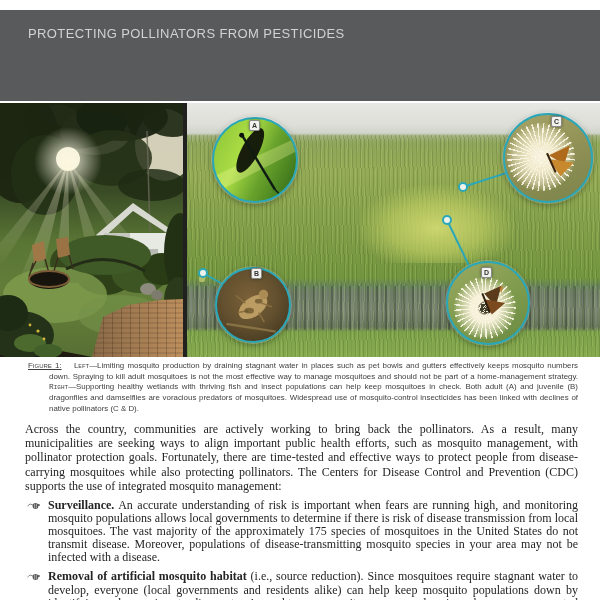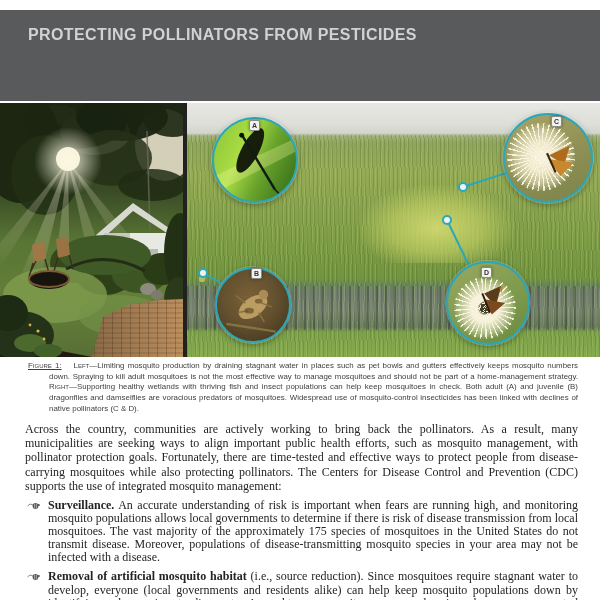--- a/index.html
+++ b/index.html
@@ -5,22 +5,22 @@
   :root{
     --banner:#595a5c; --accent:#2aa7b8; --kicker_text:#d0d2d3; --title_text:#ffffff;
     --caption_text:#3d3e40; --body_text:#242424;
   }
   *{margin:0;padding:0;box-sizing:border-box;}
   html,body{background:#ffffff;}
   .page{position:relative;width:600px;height:600px;background:#ffffff;overflow:hidden;
         font-family:"Liberation Sans",sans-serif;}
   
   .banner{position:absolute;left:0;top:10px;width:600px;height:91px;background:var(--banner);}
-  .kicker{position:absolute;left:28px;top:16px;font-size:16px;letter-spacing:.4px;
-          color:var(--kicker_text);font-weight:700;}
+  .kicker{position:absolute;left:28px;top:16px;font-size:13px;letter-spacing:.4px;
+          color:var(--kicker_text);font-weight:400;}
   .title{position:absolute;left:28px;top:38px;font-size:24.5px;letter-spacing:-.2px;
          color:var(--title_text);font-weight:400;}
   
   .figure{position:absolute;left:0;top:103px;width:600px;height:254px;background:#1c1d1a;}
   .photo-left{position:absolute;left:0;top:0;width:183px;height:254px;overflow:hidden;}
   .photo-left svg{display:block;width:183px;height:254px;}
   .photo-gap{position:absolute;left:183px;top:0;width:4px;height:254px;background:#212220;}
   .photo-right{position:absolute;left:187px;top:0;width:413px;height:254px;overflow:hidden;
     background:linear-gradient(180deg,
       #e7e8e3 0px,#dcded7 22px,#d2d5cc 30px,
@@ -68,21 +68,21 @@
   .badge{position:absolute;width:11px;height:11px;background:#f2f2ee;border:1px solid #8a8a88;
     border-radius:2px;color:#333;font-size:7px;font-weight:bold;line-height:9px;text-align:center;
     box-shadow:0 0 3px rgba(0,0,0,.45);z-index:5;}
   .badge-a{left:62px;top:17px;} .badge-b{left:64px;top:165px;}
   .badge-c{left:364px;top:13px;} .badge-d{left:294px;top:164px;}
   
   .caption{position:absolute;left:28px;top:361px;width:550px;color:var(--caption_text);
     font-size:7.9px;line-height:10.7px;text-align:justify;}
   .caption p{padding-left:21px;text-indent:-21px;}
   .cap-label{text-decoration:underline;font-variant:small-caps;margin-right:12px;}
-  .cap-tag{font-variant:small-caps;}
+  .cap-tag{font-variant:small-caps;font-family:Liberation Mono, monospace;}
   
   .bodycopy{position:absolute;left:25px;top:420px;width:553px;color:var(--body_text);
     font-family:"Liberation Serif",serif;font-size:12px;}
   .intro{line-height:14.2px;text-align:justify;margin-top:2px;}
   ul.points{list-style:none;margin-top:5px;}
   ul.points li{position:relative;padding-left:23px;margin-top:6px;line-height:13.1px;text-align:justify;}
   .b-head{font-weight:bold;}
   .bee{position:absolute;left:2px;top:2px;width:13px;height:10px;}
 </style>
 </head>

